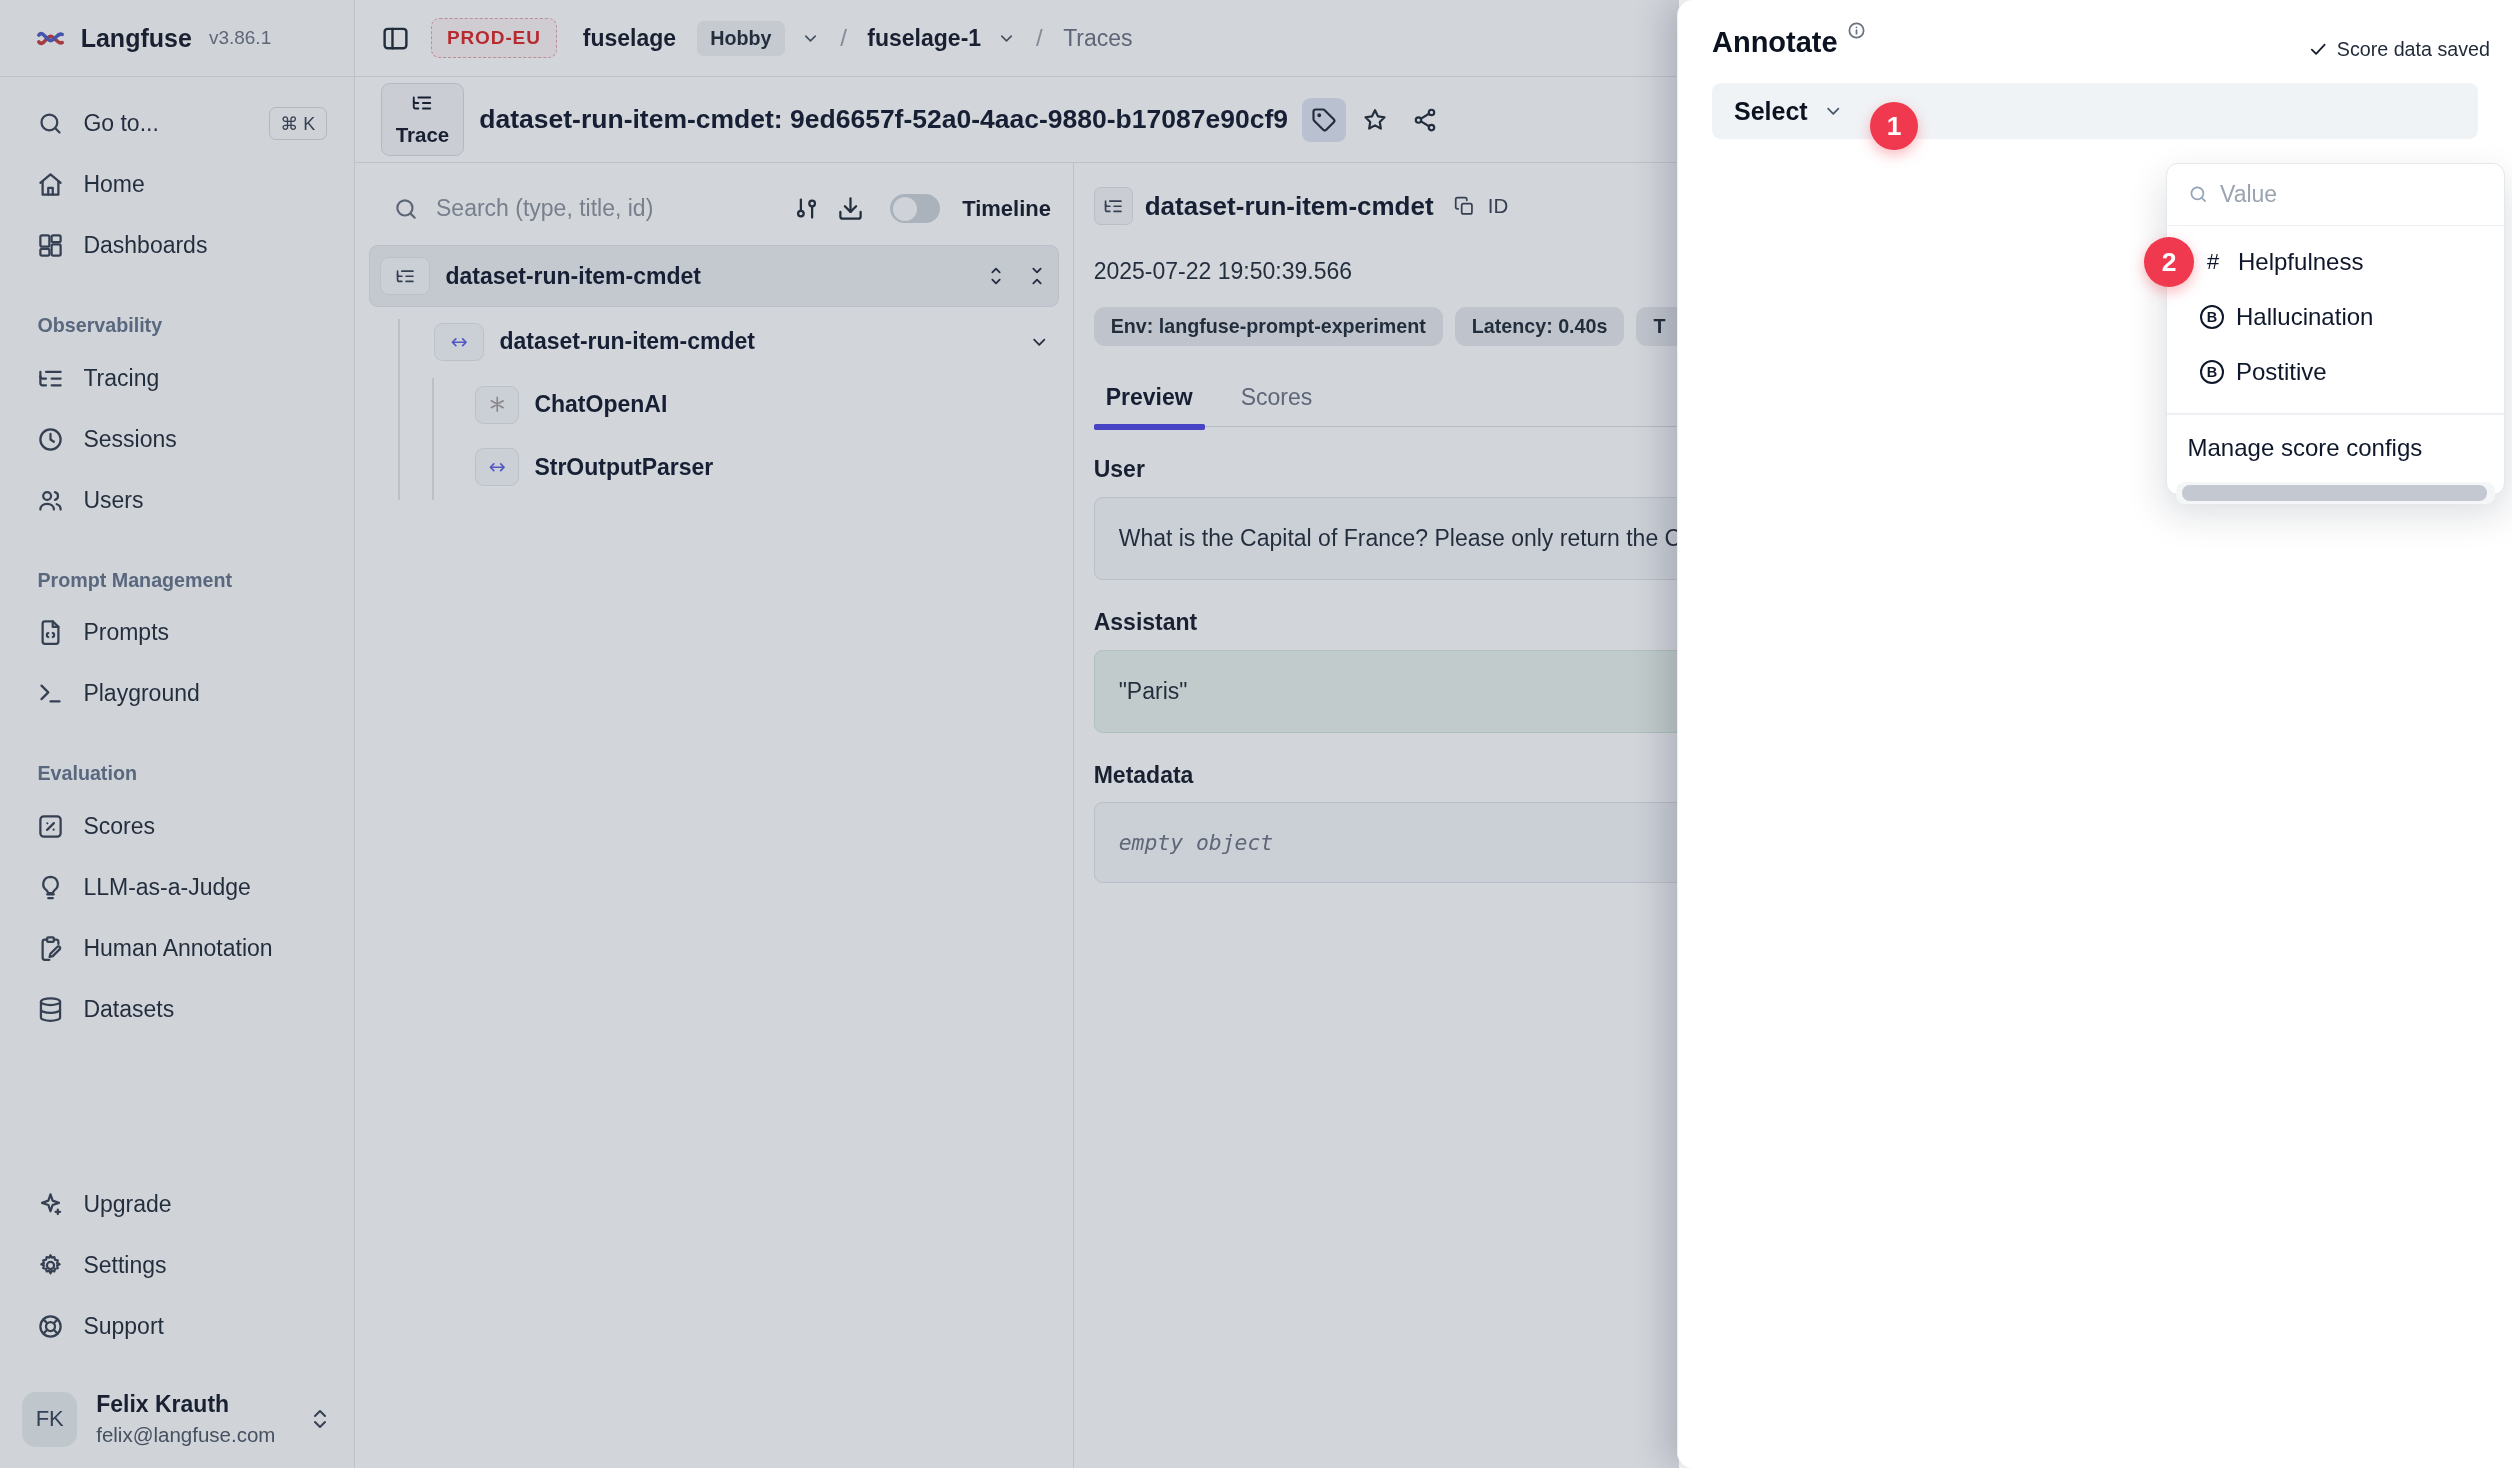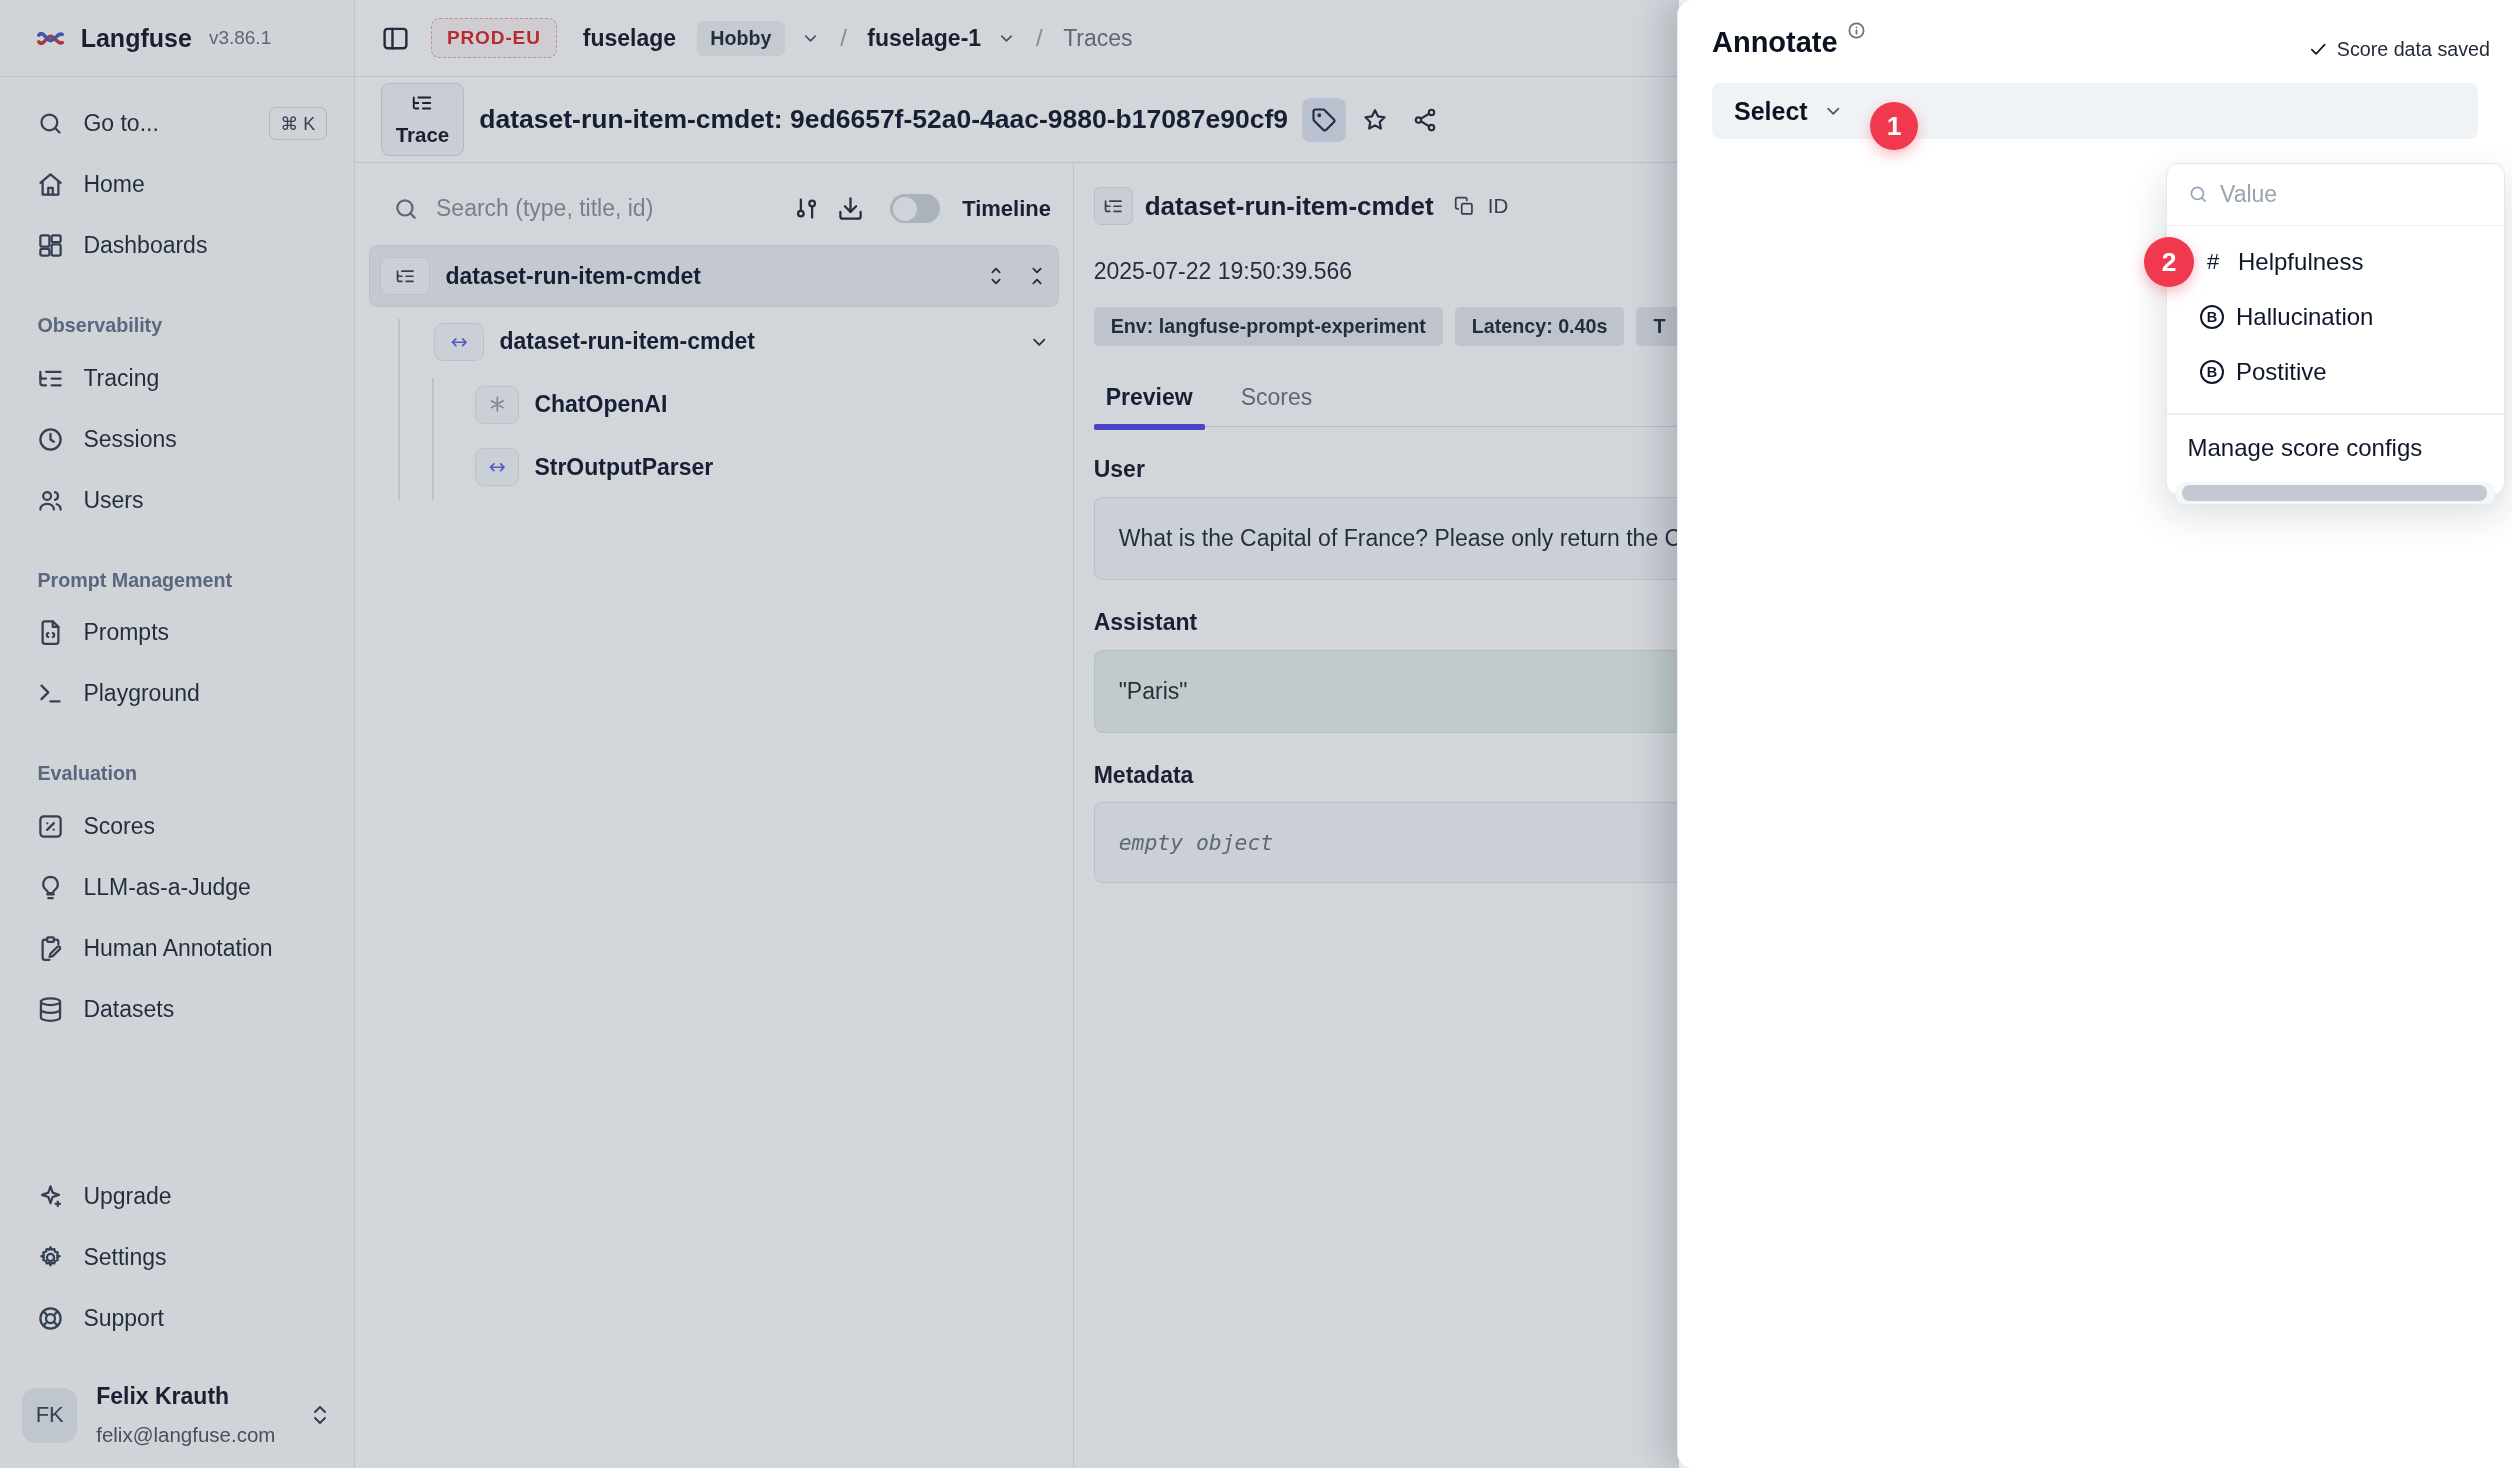--- a/index.html
+++ b/index.html
@@ -22,21 +22,21 @@
   .nav-item { display:flex; align-items:center; gap:19px; height:55px; margin-bottom:6px; padding:0 12px 0 22px; border-radius:8.6px; font-size:23px; color:#1f2937; cursor:pointer; }
   .nav-item .ic { width:27px; height:27px; color:#374151; flex:0 0 auto; }
   .nav-label { flex:1 1 auto; white-space:nowrap; }
   .kbd { font-size:18px; color:#374151; border:1.7px solid #d5d8de; border-radius:6.8px; padding:4.3px 10.3px; background:#fbfbfc; white-space:nowrap; }
   .sec-label { font-size:19.7px; font-weight:600; color:#64748b; padding-left:22px; margin:41px 0 13.7px 0; }
   .sidebar-footer { position:absolute; left:15.4px; right:15.4px; bottom:12px; }
   .user-card { display:flex; align-items:center; gap:19px; margin-top:29px; padding:8.6px 6.8px; border-radius:10.3px; }
   .avatar { width:55px; height:55px; border-radius:14px; background:#e7edee; color:#334155; font-size:22px; display:flex; align-items:center; justify-content:center; }
   .user-meta { flex:1; min-width:0; }
   .user-name { font-size:23px; font-weight:bold; color:#111827; }
-  .user-email { font-size:20.5px; color:#4b5563; margin-top:13px; }
+  .user-email { font-size:20.5px; color:#4b5563; margin-top:5px; }
   .user-chev { color:#374151; }
 
   
   .topbar { position:absolute; left:355px; right:0; top:0; height:77px; background:#ffffff; border-bottom:1.7px solid #e5e7eb; display:flex; align-items:center; padding-left:26px; gap:20.5px; z-index:1; }
   .panel-toggle { color:#1f2937; cursor:pointer; }
   .env-chip { font-size:19px; font-weight:bold; letter-spacing:0.9px; color:#dc2626; border:1.7px dashed #e5a4a8; background:#fdf5f5; border-radius:8.6px; padding:7.7px 15.4px; }
   .crumb-org { font-size:23px; font-weight:600; color:#111827; margin-left:5.1px; }
   .plan-chip { font-size:19.7px; font-weight:600; color:#1f2937; background:#eef1f2; border-radius:6.8px; padding:6px 13.7px; }
   .crumb-chev { color:#4b5563; margin-left:-5.1px; }
   .crumb-slash { font-size:24px; color:#9aa1ab; }
@@ -80,21 +80,21 @@
   .detail-panel { position:absolute; left:1074px; right:0; top:163px; bottom:0; background:#ffffff; padding:24px 0 0 19.7px; z-index:1; }
   .detail-head { display:flex; align-items:center; gap:12px; }
   .detail-chip { width:39px; height:38px; border-radius:6.8px; background:#f5f6f8; border:1.7px solid #dfe2e7; display:flex; align-items:center; justify-content:center; }
   .detail-chip .ic { width:20.5px; height:20.5px; color:#374151; }
   .detail-title { font-size:26px; font-weight:bold; color:#0f172a; }
   .id-copy { display:flex; align-items:center; gap:13px; color:#374151; margin-left:8.6px; cursor:pointer; }
   .id-copy .ic { width:20.5px; height:20.5px; }
   .id-label { font-size:20.5px; }
   .detail-ts { font-size:23px; color:#1f2937; margin-top:33px; }
   .badge-row { display:flex; gap:12px; margin-top:22px; }
-  .badge { height:39px; display:flex; align-items:center; padding:0 17px; background:#e7eaee; border-radius:5px; font-size:19.7px; font-weight:600; color:#1f2937; white-space:nowrap; }
+  .badge { height:39px; display:flex; align-items:center; padding:0 17px; background:#e7eaee; border-radius:11px; font-size:19.7px; font-weight:600; color:#1f2937; white-space:nowrap; }
   .badge.clipped { width:137px; overflow:hidden; justify-content:flex-start; }
   .tab-bar { display:flex; gap:24px; margin-top:31px; border-bottom:1.7px solid #dcdfe4; width:599px; }
   .tab { font-size:23px; padding:6.8px 12px 15.4px 12px; color:#6b7280; cursor:pointer; position:relative; }
   .tab.active { color:#0f172a; font-weight:600; }
   .tab.active::after { content:""; position:absolute; left:0; right:0; bottom:-3.4px; height:6px; background:#4f46e5; border-radius:1.7px; }
   .io-label { font-size:23px; font-weight:600; color:#111827; margin-top:29px; }
   .io-box { width:599px; border:1.7px solid #dfe3e8; background:#f7f8fa; border-radius:8.6px; padding:27px 24px; margin-top:13.7px; font-size:23px; color:#1f2937; white-space:nowrap; overflow:hidden; }
   .io-box.assistant { background:#e9f3ec; border-color:#d2e5da; }
   .io-box.meta { font-family:"DejaVu Sans Mono","Liberation Mono",monospace; font-style:italic; color:#6b7280; font-size:21.4px; }
 

